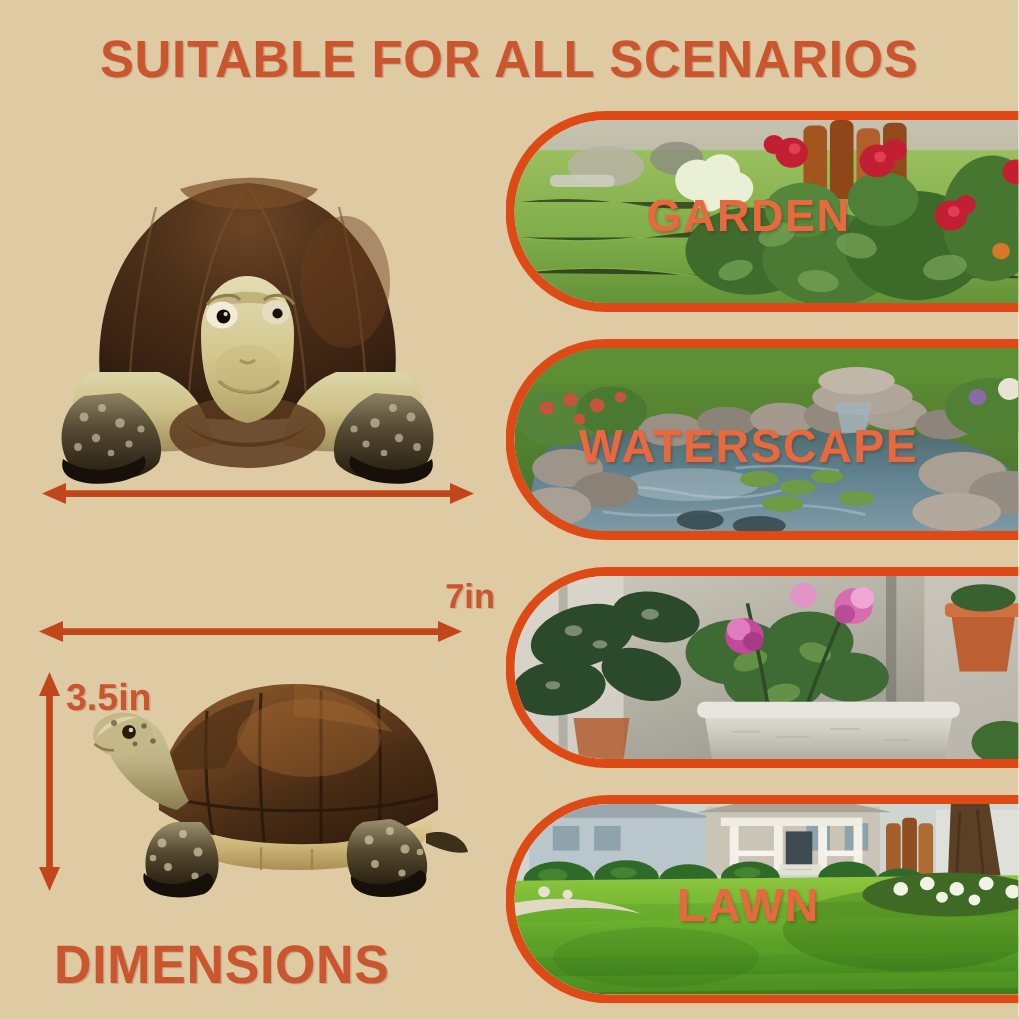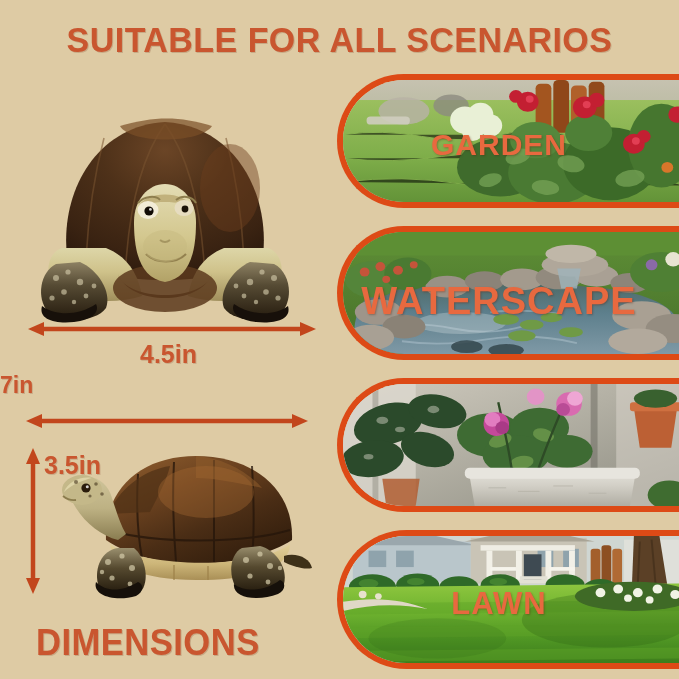--- a/index.html
+++ b/index.html
@@ -73,23 +73,23 @@
   }
   .label-45 {
     left: 0;
     top: 268px;
     width: 337px;
     text-align: center;
     font-size: 25px;
   }
   .label-7 {
     left: 0;
-    top: 300px;
+    top: 312px;
     width: 330px;
-    text-align: left;
+    text-align: right;
     font-size: 23px;
   }
   .label-35 {
     left: 44px;
     top: 379px;
     font-size: 25px;
   }
   .dimensions {
     position: absolute;
     left: 36px;
@@ -141,21 +141,21 @@
     text-shadow: 1px 1px 2px rgba(90,35,15,0.35);
     white-space: nowrap;
     z-index: 5;
   }
   #card-0 { top: 0px;   height: 134px; }
   #card-1 { top: 152px; height: 134px; }
   #card-2 { top: 304px; height: 134px; }
   #card-3 { top: 456px; height: 139px; }
 
   #label-0 { top: 48px; font-size: 30px; }
-  #label-1 { top: 48px; font-size: 38px; }
+  #label-1 { top: 48px; font-size: 31px; }
   #label-2 { top: 48px; font-size: 30px; }
   #label-3 { top: 50px; font-size: 31px; }
 </style>
 </head>
 <body>
 
 <div class="canvas">
 
   <div class="headline">SUITABLE FOR ALL SCENARIOS</div>
 
@@ -257,21 +257,20 @@
                C44 220 22 220 8 210 Z" fill="#17100a"></path>
       <path d="M254 210 C258 224 240 228 222 226 C204 224 196 216 200 208
                C218 220 240 220 254 210 Z" fill="#17100a"></path>
     </svg>
 
     <svg class="meas" style="left:28px; top:246px; width:288px; height:22px;" viewBox="0 0 288 22">
       <line x1="12" y1="11" x2="276" y2="11" stroke="#c2461c" stroke-width="4.5"></line>
       <polygon points="0,11 16,4 16,18" fill="#c2461c"></polygon>
       <polygon points="288,11 272,4 272,18" fill="#c2461c"></polygon>
     </svg>
-    <div class="meas-label label-45">4.5in</div>
 
     <div class="meas-label label-7">7in</div>
     <svg class="meas" style="left:26px; top:338px; width:282px; height:22px;" viewBox="0 0 282 22">
       <line x1="12" y1="11" x2="270" y2="11" stroke="#c2461c" stroke-width="4.5"></line>
       <polygon points="0,11 16,4 16,18" fill="#c2461c"></polygon>
       <polygon points="282,11 266,4 266,18" fill="#c2461c"></polygon>
     </svg>
 
     <svg class="meas" style="left:22px; top:376px; width:22px; height:146px;" viewBox="0 0 22 146">
       <line x1="11" y1="12" x2="11" y2="134" stroke="#c2461c" stroke-width="4.5"></line>

